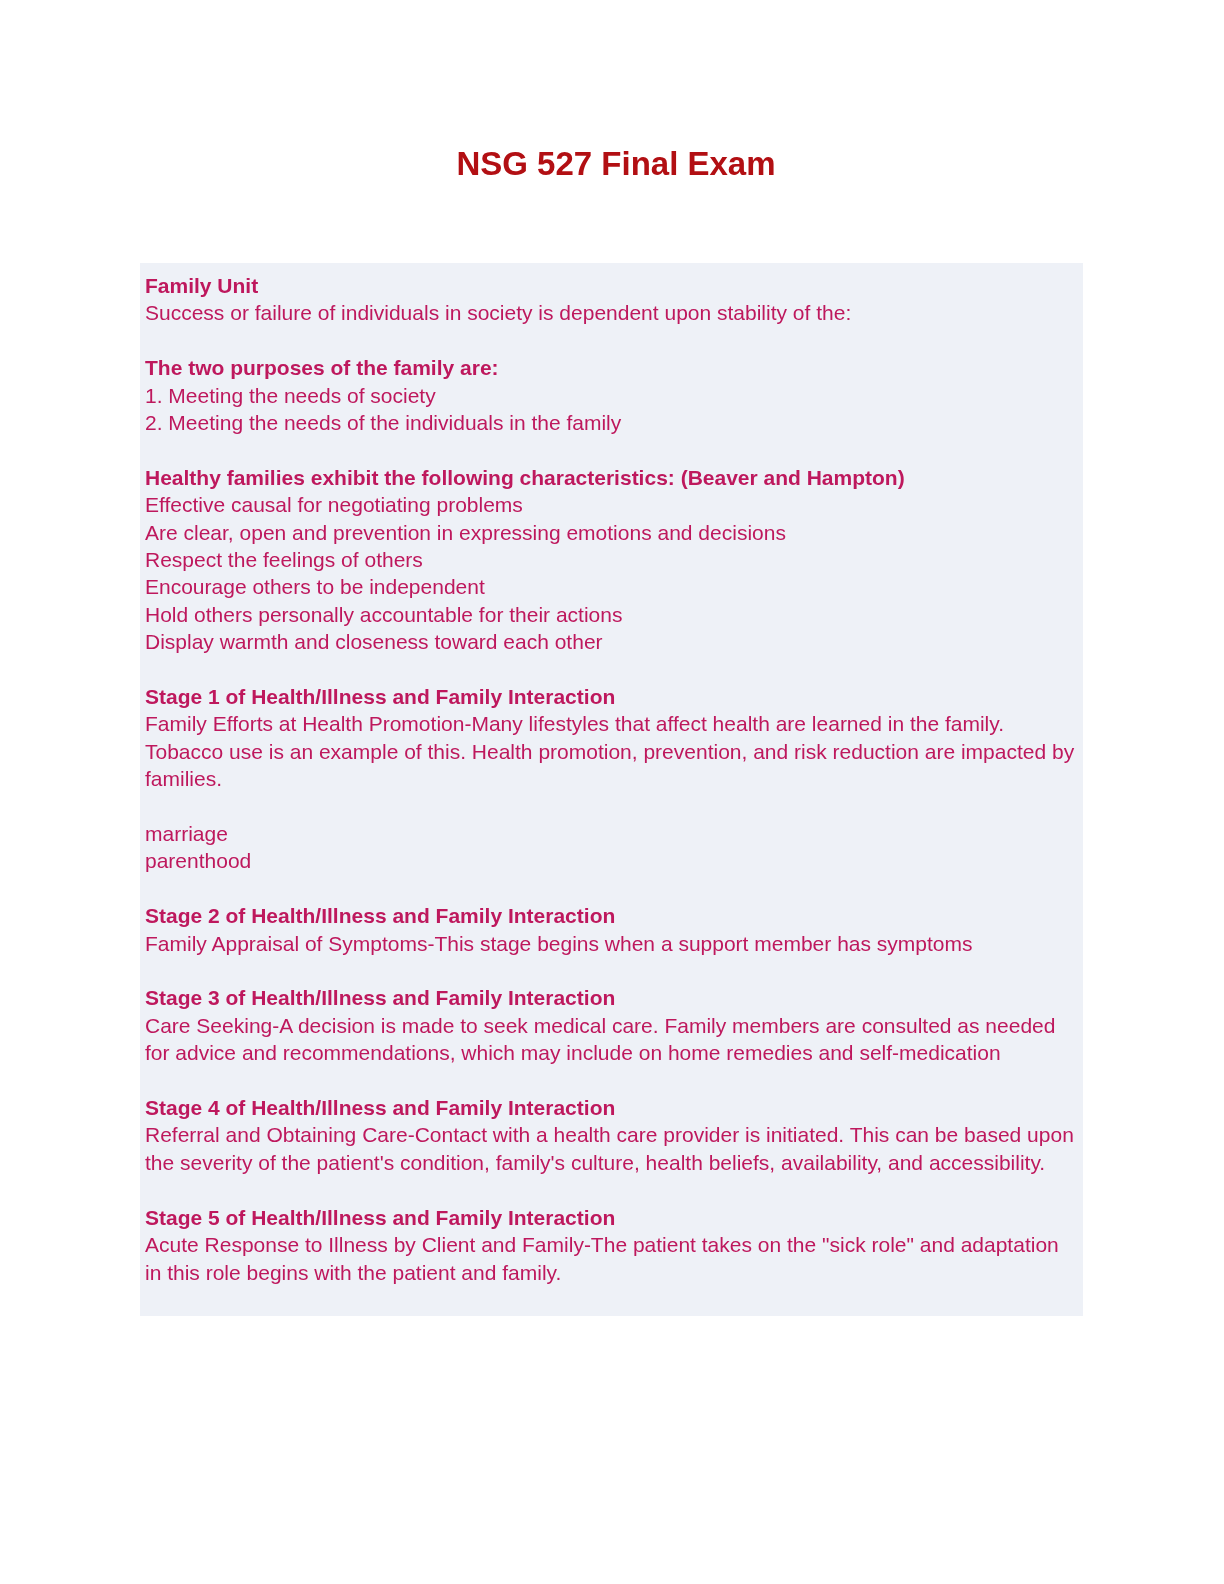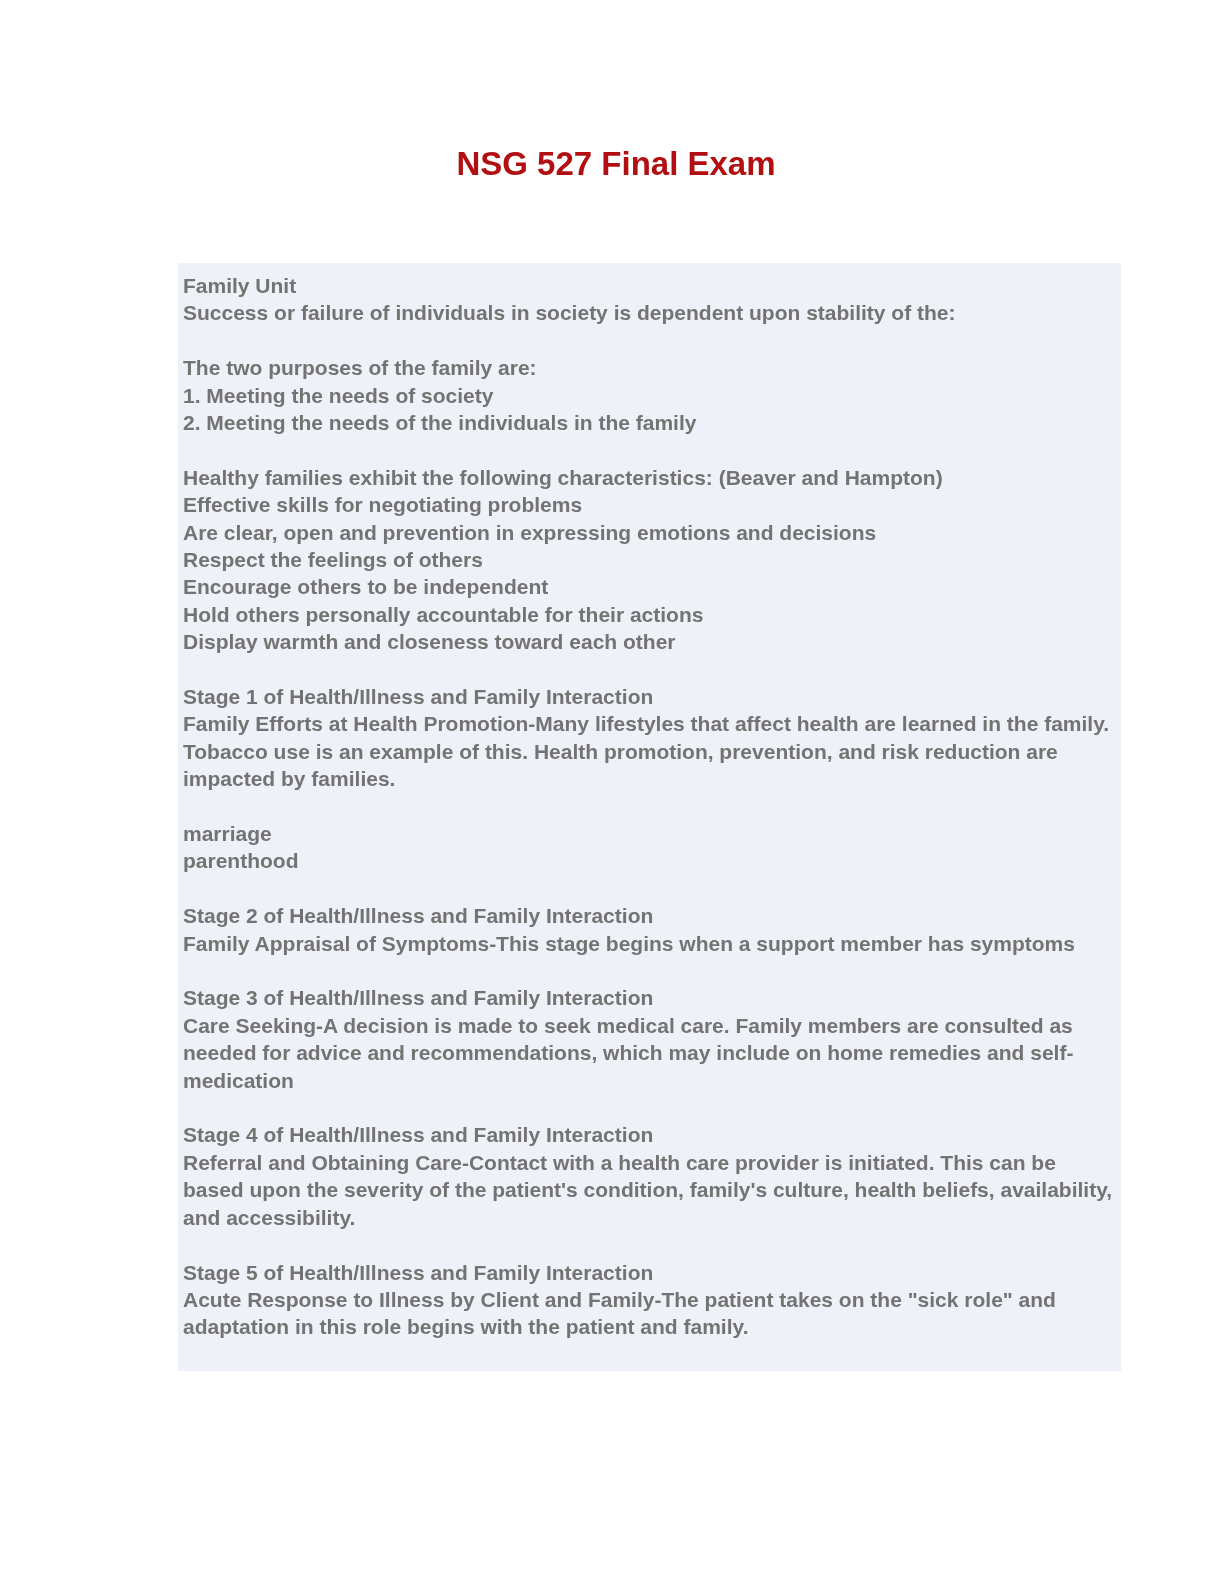--- a/index.html
+++ b/index.html
@@ -37,41 +37,41 @@
     line-height: 27.4px;
     box-sizing: content-box;
   }
   .section + .section {
     margin-top: 27.4px;
   }
   .heading {
     font-weight: bold;
   }
   .line {
-    font-weight: bold;
+    font-weight: normal;
   }
 </style>
 </head>
 <body>
 
 <div class="page">
   <h1 class="doc-title" style="color: rgb(178, 15, 19);">NSG 527 Final Exam</h1>
-  <div class="content" style="background: rgb(238, 241, 247); color: #737373; margin-left: 38px;">
+  <div class="content" style="background: rgb(238, 241, 247); color: #be185d;">
       <div class="section">
         <div class="heading">Family Unit</div>
         <div class="line">Success or failure of individuals in society is dependent upon stability of the:</div>
       </div>
       <div class="section">
         <div class="heading">The two purposes of the family are:</div>
         <div class="line">1. Meeting the needs of society</div>
         <div class="line">2. Meeting the needs of the individuals in the family</div>
       </div>
       <div class="section">
         <div class="heading">Healthy families exhibit the following characteristics: (Beaver and Hampton)</div>
-        <div class="line">Effective skills for negotiating problems</div>
+        <div class="line">Effective causal for negotiating problems</div>
         <div class="line">Are clear, open and prevention in expressing emotions and decisions</div>
         <div class="line">Respect the feelings of others</div>
         <div class="line">Encourage others to be independent</div>
         <div class="line">Hold others personally accountable for their actions</div>
         <div class="line">Display warmth and closeness toward each other</div>
       </div>
       <div class="section">
         <div class="heading">Stage 1 of Health/Illness and Family Interaction</div>
         <div class="line">Family Efforts at Health Promotion-Many lifestyles that affect health are learned in the family. Tobacco use is an example of this. Health promotion, prevention, and risk reduction are impacted by families.</div>
       </div>

